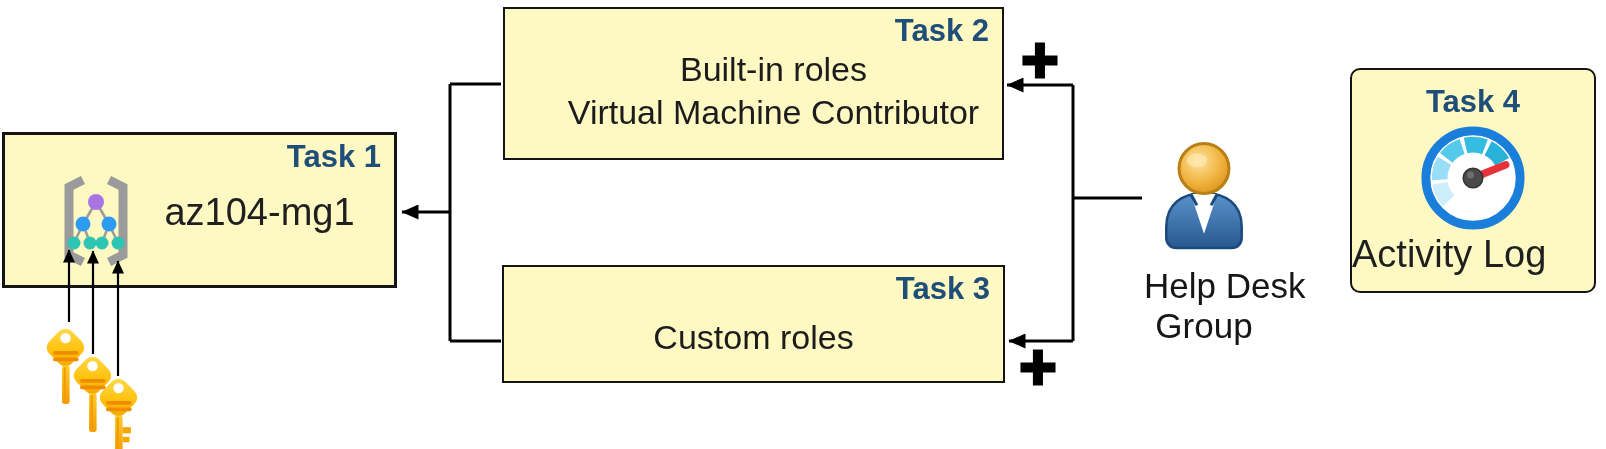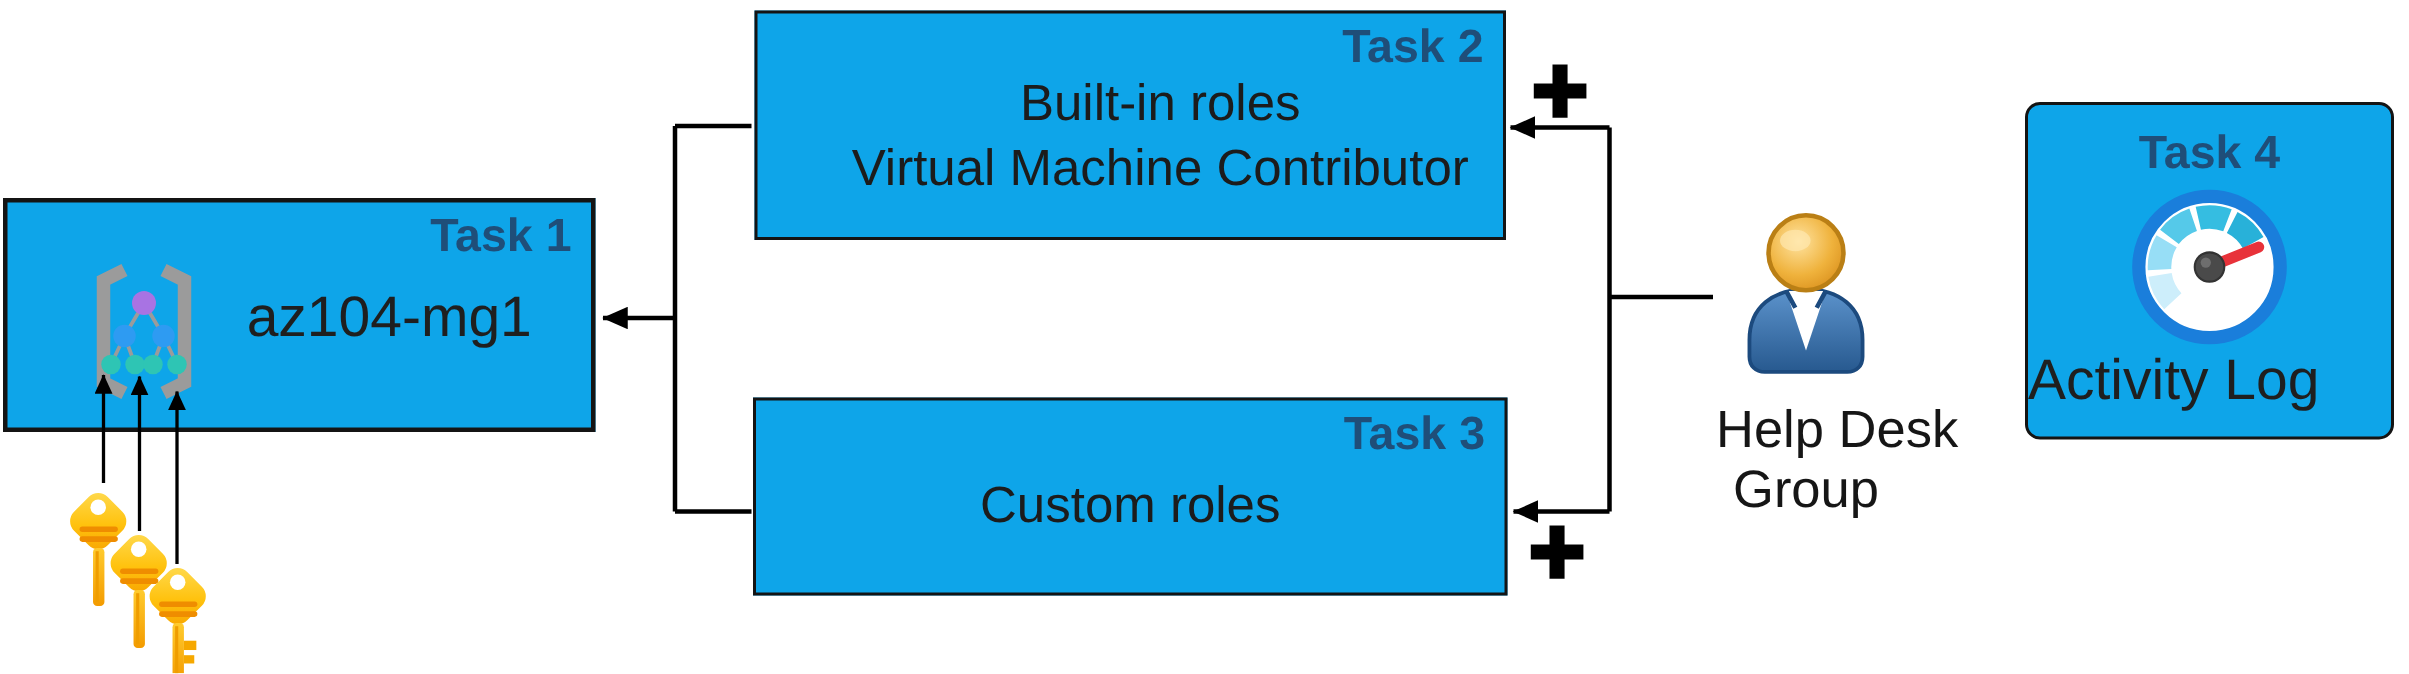--- a/index.html
+++ b/index.html
@@ -1,33 +1,33 @@
 <!DOCTYPE html>
 <html><head>
 <meta charset="utf-8">
 <style>
   html,body { margin:0; padding:0; background:#ffffff; }
   .canvas {
     position:relative; width:1606px; height:449px; background:#ffffff;
     font-family:"Liberation Sans", sans-serif; overflow:hidden; color:#1f1f1f;
   }
   .task-box {
-    position:absolute; background:#0ea5e9; border:2.5px solid #141414; box-sizing:border-box;
+    position:absolute; background:#fef9c3; border:2.5px solid #141414; box-sizing:border-box;
   }
   .badge {
     color:#1F4E79; font-weight:bold; font-size:31px; white-space:nowrap;
   }
   .badge-abs { position:absolute; top:4px; right:13px; }
   .box-lines {
     position:absolute; left:0; right:0; text-align:center;
     font-size:34px; line-height:43px; color:#1c1c1c; white-space:nowrap;
   }
   #task1 { left:2px;    top:132px; width:395px; height:156px; border-width:3px; }
   #task2 { left:503px;  top:7px;   width:501px; height:153px; }
-  #task3 { left:502px;  top:265px; width:503px; height:132px; }
+  #task3 { left:502px;  top:265px; width:503px; height:118px; }
   #task4 { left:1350px; top:68px;  width:246px; height:225px;border-radius:10px; }
 
   #task1 .mg-icon   { position:absolute; left:48px; top:40px; }
   #task1 .box-name  { position:absolute; left:128px; right:8px; top:56px;
                       text-align:center; font-size:38px; color:#1f1f1f; }
   #task2 .box-lines { top:39px;padding-left:40px; }
   #task3 .box-lines { top:49px; }
   #task4 .badge-c   { position:absolute; left:0; right:0; top:14px; text-align:center; }
   #task4 .gauge-wrap{ position:absolute; left:50%; top:54px; transform:translateX(-50%); }
   #task4 .box-name  { position:absolute; left:0; right:0; top:162px; 

